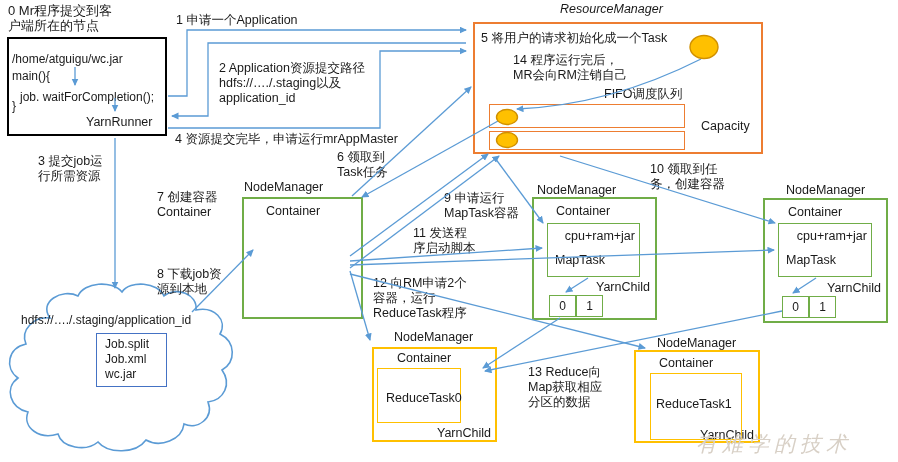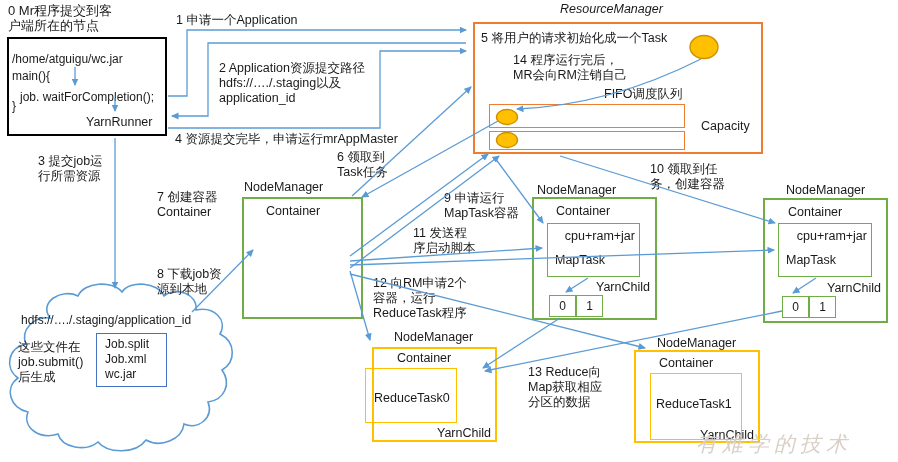--- a/index.html
+++ b/index.html
@@ -76,37 +76,34 @@
     <div class="abs lbl" style="right:4px;top:5px;">cpu+ram+jar</div>
     <div class="abs lbl" style="left:7px;top:29px;">MapTask</div>
   </div>
   <div class="abs lbl" style="left:827px;top:281px;">YarnChild</div>
   <div class="cell" style="left:782px;top:296px;">0</div>
   <div class="cell" style="left:809px;top:296px;">1</div>
 
   <div class="abs lbl" style="left:394px;top:330px;">NodeManager</div>
   <div class="box nm-yellow" style="left:372px;top:347px;width:125px;height:95px;"></div>
   <div class="abs lbl" style="left:397px;top:351px;">Container</div>
-  <div class="box inner-yellow" style="left:365px;top:368px;width:92px;height:55px;">
+  <div class="box inner-yellow" style="left:377px;top:368px;width:84px;height:55px;">
     <div class="abs lbl" style="left:8px;top:22px;">ReduceTask0</div>
   </div>
   <div class="abs lbl" style="left:437px;top:426px;">YarnChild</div>
 
   <div class="abs lbl" style="left:657px;top:336px;">NodeManager</div>
   <div class="box nm-yellow" style="left:634px;top:350px;width:126px;height:93px;"></div>
   <div class="abs lbl" style="left:659px;top:356px;">Container</div>
   <div class="box inner-yellow" style="left:650px;top:373px;width:92px;height:67px;">
     <div class="abs lbl" style="left:5px;top:23px;">ReduceTask1</div>
   </div>
   <div class="abs lbl" style="left:700px;top:428px;">YarnChild</div>
 
   <div class="abs" style="left:21px;top:313px;font-size:12px;">hdfs://…./.staging/application_id</div>
-  <div class="abs lbl pre" style="left:18px;top:340px;">这些文件在
-job.submit()
-后生成</div>
   <div class="box files-box" style="left:96px;top:333px;width:71px;height:54px;">
     <div class="abs pre" style="left:8px;top:3px;font-size:12px;line-height:15px;">Job.split
 Job.xml
 wc.jar</div>
   </div>
 
   <div class="abs lbl pre" style="left:8px;top:3px;font-size:13px;">0 Mr程序提交到客
 户端所在的节点</div>
   <div class="abs lbl" style="left:176px;top:13px;">1 申请一个Application</div>
   <div class="abs lbl pre" style="left:219px;top:61px;">2 Application资源提交路径

